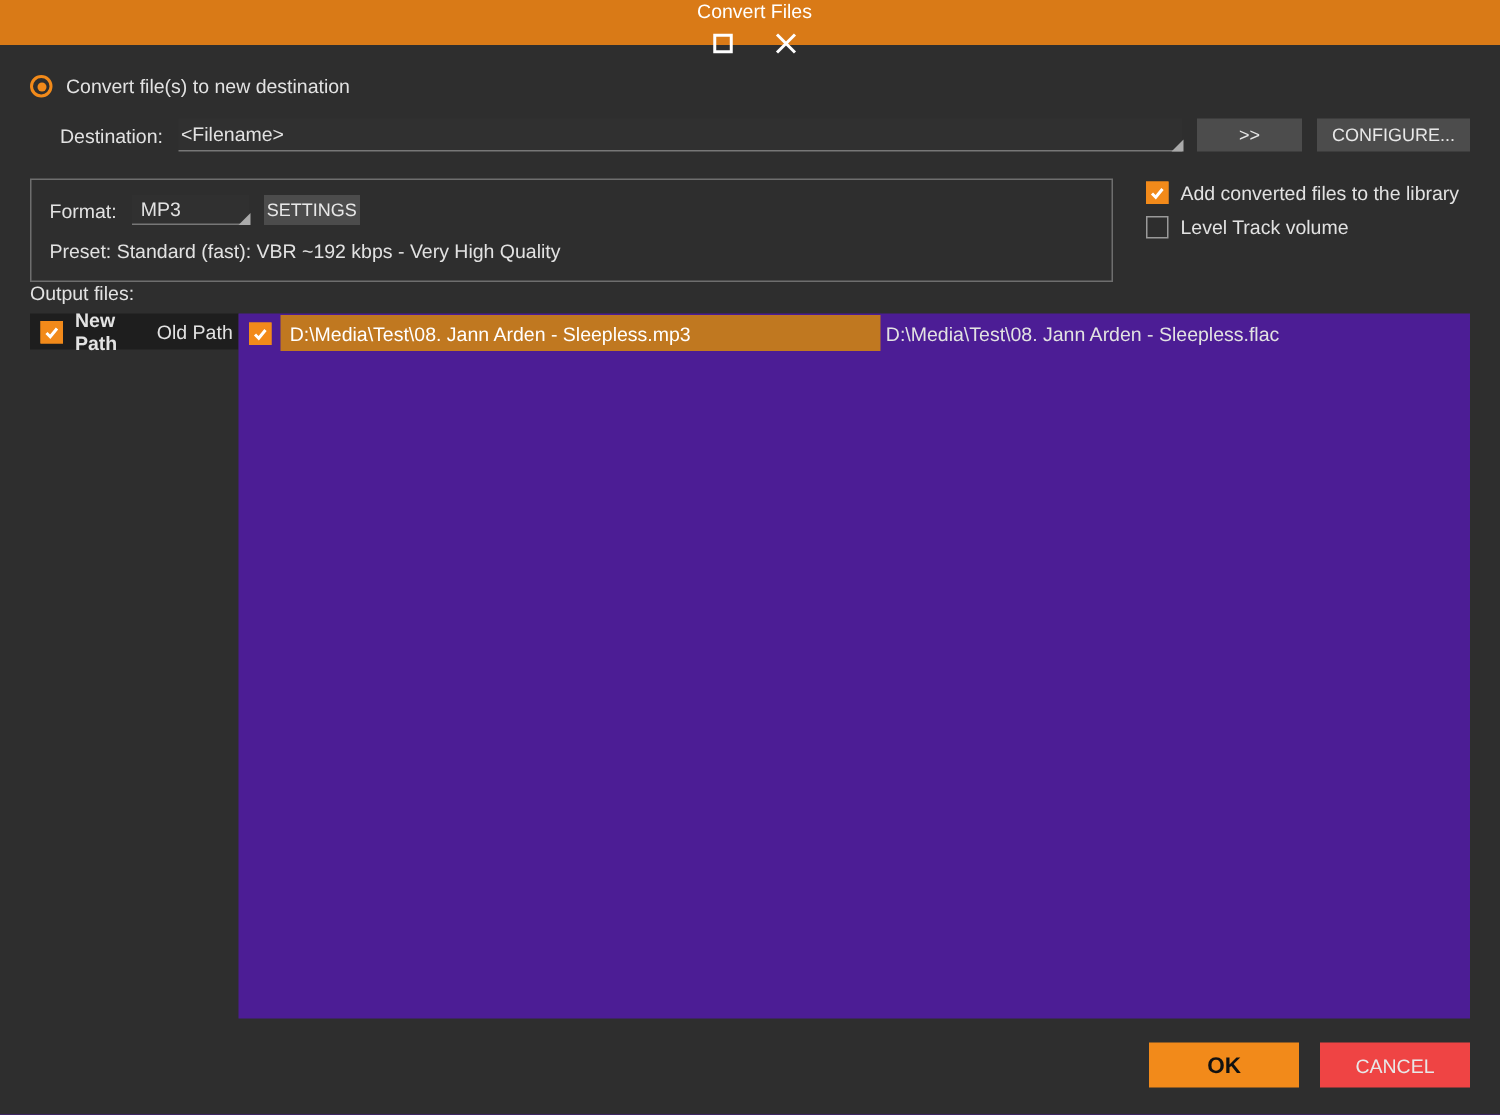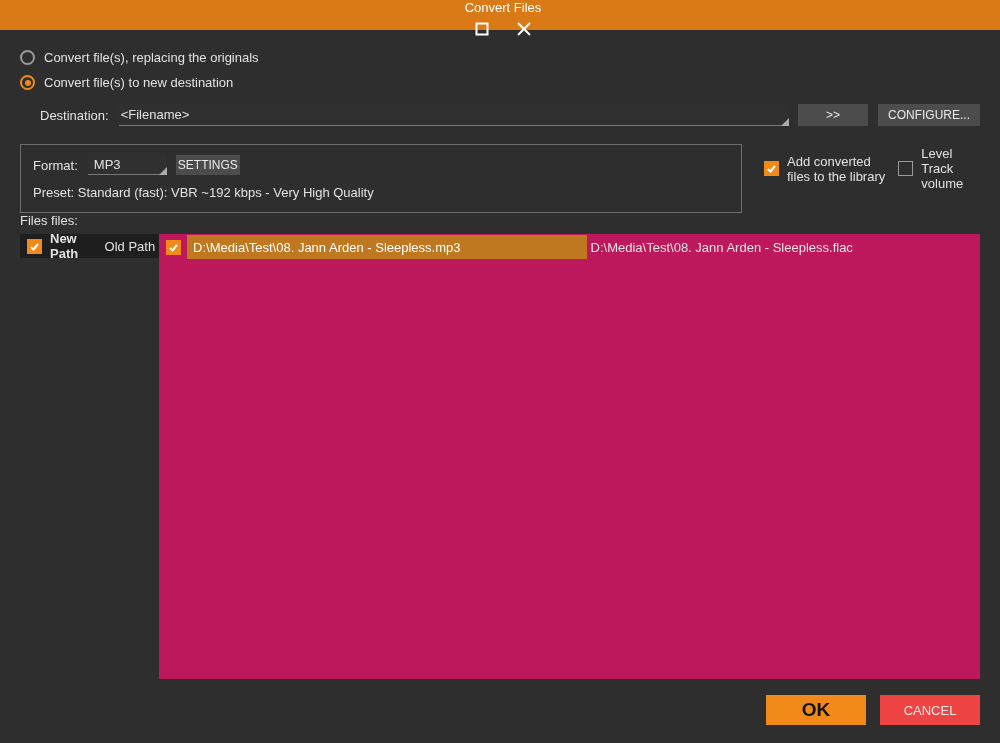--- a/index.html
+++ b/index.html
@@ -151,21 +151,21 @@
     border: none;
     color: #e8e8e8;
     padding: 3px 2px;
     font-size: 12px;
     cursor: pointer;
   }
   .side-checks {
     width: 216px;
     padding-top: 2px;
     display: flex;
-    flex-direction: row;
+    flex-direction: column;
     gap: 8px;
   }
   .check-row {
     display: flex;
     align-items: center;
     gap: 8px;
     cursor: pointer;
   }
   .checkbox {
     width: 15px;
@@ -199,21 +199,21 @@
   }
   .checkbox-cell {
     width: 28px;
     display: flex;
     justify-content: center;
   }
   .col-new { flex: 1; font-weight: 600; font-size: 13px; padding-left: 2px;}
   .col-old { flex: 1; font-weight: 400; font-size: 13px; }
   .table-body {
     flex: 1;
-    background: #be185d;
+    background: #4c1d95;
     overflow: hidden;
   }
   .table-row {
     display: flex;
     align-items: center;
     height: 26px;
   }
   .cell-new {
     flex: 1;
     background: #c07820;
@@ -248,21 +248,21 @@
     padding: 16px 0 18px 0;
   }
   .btn-primary {
     background: #f28a1a;
     border: none;
     color: #111;
     font-weight: 600;
     width: 100px;
     height: 30px;
     cursor: pointer;
-    font-size: 19px;
+    font-size: 15px;
   }
   .btn-secondary {
     background: #ef4444;
     border: none;
     color: #e8e8e8;
     font-weight: 500;
     width: 100px;
     height: 30px;
     cursor: pointer;
     font-size: 13px;
@@ -283,24 +283,20 @@
       <svg width="14" height="14" viewBox="0 0 14 14">
         <line x1="1" y1="1" x2="13" y2="13" stroke-width="2"></line>
         <line x1="13" y1="1" x2="1" y2="13" stroke-width="2"></line>
       </svg>
     </div>
   </div>
 </div>
 
 <div class="content">
 
-  <div class="radio-row">
-    <span class="radio"></span>
-    <span>Convert file(s), replacing the originals</span>
-  </div>
 
   <div class="radio-row">
     <span class="radio selected"></span>
     <span>Convert file(s) to new destination</span>
   </div>
 
   <div class="dest-row">
     <span>Destination:</span>
     <div class="dest-field">
       <span>&lt;Filename&gt;</span>
@@ -331,21 +327,21 @@
       </div>
       <div class="check-row">
         <span class="checkbox">
           
         </span>
         <span>Level Track volume</span>
       </div>
     </div>
   </div>
 
-  <div class="out-label">Files files:</div>
+  <div class="out-label">Output files:</div>
 
   <div class="table-wrap">
     <div class="table-header">
       <div class="checkbox-cell">
         <span class="checkbox checked">
           <svg width="11" height="11" viewBox="0 0 11 11">
               <polyline points="2,6 4.5,8.5 9,3" fill="none" stroke="#fff" stroke-width="2"></polyline>
             </svg>
         </span>
       </div>

